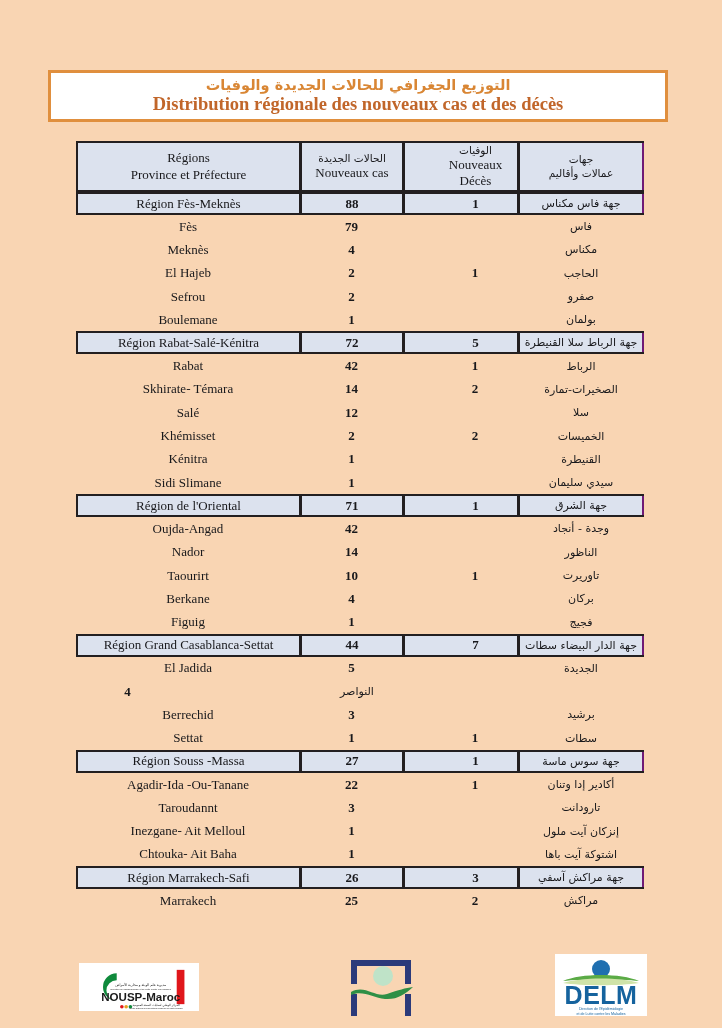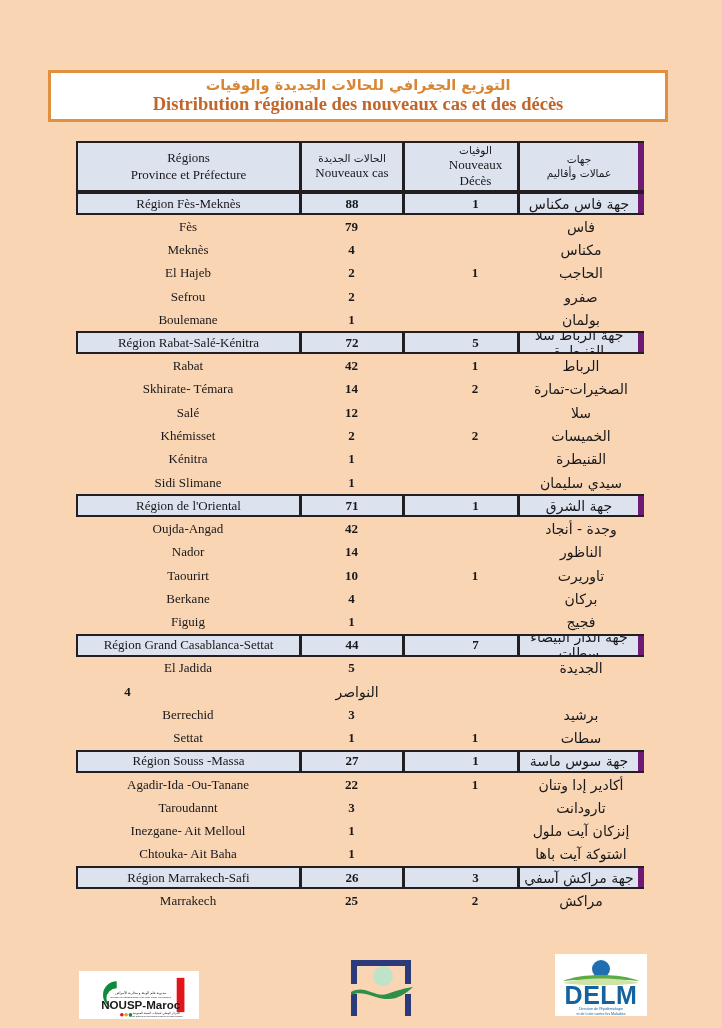--- a/index.html
+++ b/index.html
@@ -79,49 +79,49 @@
   
   .band {
     background: #dce2ee;
     border-top: 2px solid #231f20;
     border-bottom: 2px solid #231f20;
   }
   .band .cell {
     border-left: 2px solid #231f20;
     border-right: 1px solid #231f20;
   }
-  .band .cell:last-child { border-right: 6px solid #701a75; }
+  .band .cell:last-child { border-right: 2px solid #701a75; text-align: right; }
 
   .row-head { height: 51px; }
   .row-head .cell {
     flex-direction: column;
     justify-content: center;
     line-height: 1.25;
   }
   .row-region { height: 23px; }
   .row-region .cell { font-size: 13px; }
 
   
   .row-prov { height: 23.3px; background: transparent; }
   .row-prov .cell { border: none; font-size: 13px; }
 
   .ar {
     font-family: "DejaVu Sans", sans-serif;
     direction: rtl;
-    font-size: 14px;
+    font-size: 11px;
   }
   .ar-head { font-size: 10.5px; }
   .num { font-weight: bold; font-size: 12.5px; }
   .band .num { font-weight: bold; }
 
   
   #footer { position: absolute; left: 0; top: 952px; width: 722px; height: 76px; }
 
   #logo-nousp {
-    position: absolute; left: 79px; top: 19px;
+    position: absolute; left: 79px; top: 11px;
     width: 120px; height: 48px;
     background: #ffffff;
     display: block;
   }
   #logo-moh {
     position: absolute; left: 345px; top: 2px;
     width: 72px; height: 62px;
   }
   #logo-delm {
     position: absolute; left: 555px; top: 2px;

